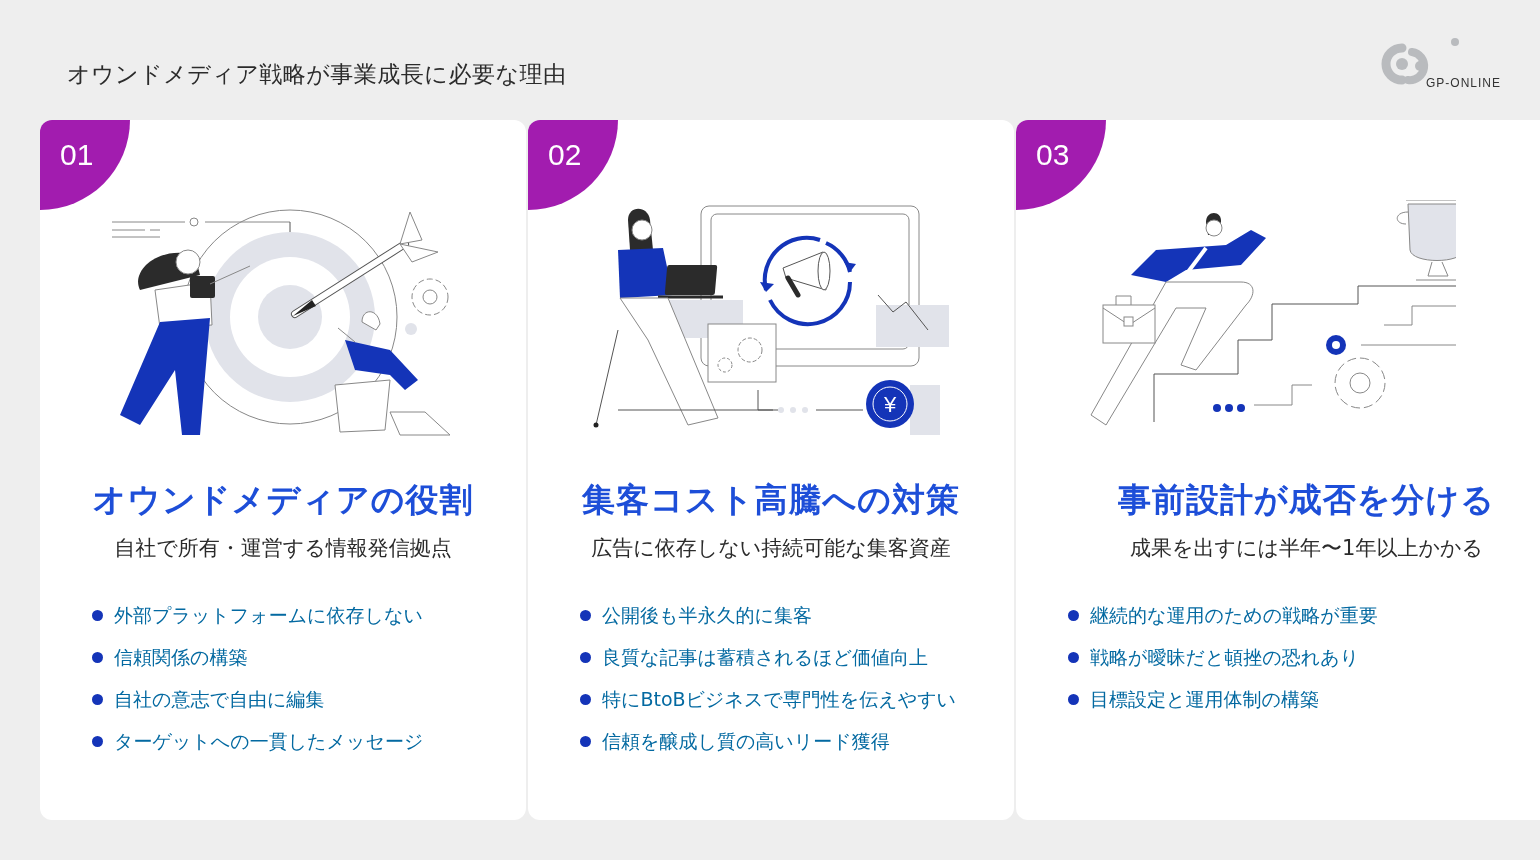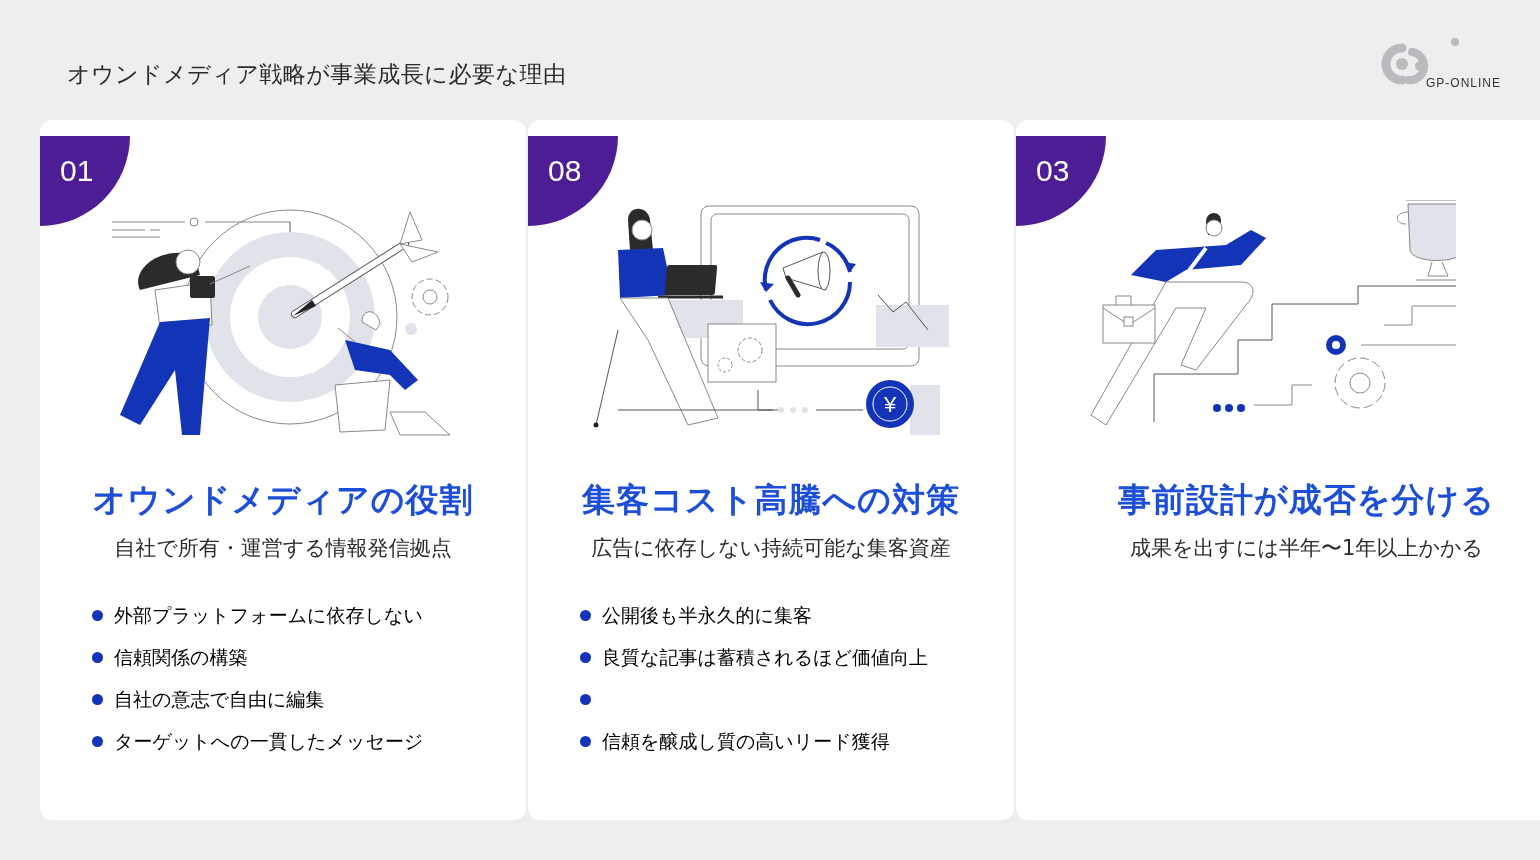--- a/index.html
+++ b/index.html
@@ -2,27 +2,27 @@
 <html><head>
 <meta charset="utf-8">
 <style>
   html,body{margin:0;padding:0;}
   body{width:1540px;height:860px;background:#eeeeee;position:relative;overflow:hidden;font-family:"DejaVu Sans","Liberation Sans",sans-serif;color:#222;}
   .page-title{position:absolute;left:43px;top:59px;font-size:23px;font-weight:500;color:#2b2b2b;letter-spacing:0.5px;margin-left:24px;}
   .logo{position:absolute;left:1378px;top:34px;width:130px;height:60px;}
   .logo-text{position:absolute;left:48px;top:42px;font-size:12px;font-weight:normal;color:#333;letter-spacing:1px;font-family:"Liberation Sans",sans-serif;}
   .card{position:absolute;top:120px;width:486px;height:700px;background:#fff;border-radius:12px;overflow:hidden;}
   .card.c1{left:40px;} .card.c2{left:528px;} .card.c3{left:1016px;width:581px;}
-  .badge{position:absolute;left:0;top:16px;width:90px;height:90px;background:#4c1d95;border-bottom-right-radius:90px;}
+  .badge{position:absolute;left:0;top:0;width:90px;height:90px;background:#a21caf;border-bottom-right-radius:90px;}
   .badge-num{position:absolute;left:20px;top:18px;color:#fff;font-size:30px;font-weight:300;font-family:"Liberation Sans",sans-serif;}
   .illus{position:absolute;left:60px;top:80px;width:380px;height:250px;}
   .card-title{position:absolute;left:0;right:0;top:358px;text-align:center;font-size:33px;font-weight:bold;color:#1d4ed8;letter-spacing:1px;}
   .card-sub{position:absolute;left:0;right:0;top:414px;text-align:center;font-size:21px;color:#2b2b2b;}
   .bullets{position:absolute;left:52px;top:480px;margin:0;padding:0;list-style:none;}
-  .bullets li{position:relative;padding-left:22px;height:42px;line-height:30px;font-size:19px;color:#000000;}
+  .bullets li{position:relative;padding-left:22px;height:42px;line-height:30px;font-size:19px;color:#0369a1;}
   .bullets li .dot{position:absolute;left:0;top:10px;width:11px;height:11px;border-radius:50%;background:#1434b8;}
 </style>
 </head>
 <body>
 
 <div class="page-title">オウンドメディア戦略が事業成長に必要な理由</div>
 
 <div class="logo">
   <svg width="90" height="60" viewBox="0 0 90 60">
     <path d="M24 14 A16 16 0 1 0 24 46" fill="none" stroke="#b9bbbe" stroke-width="9" stroke-linecap="round"></path>
@@ -75,21 +75,21 @@
   <ul class="bullets">
     <li><span class="dot"></span><span>外部プラットフォームに依存しない</span></li>
     <li><span class="dot"></span><span>信頼関係の構築</span></li>
     <li><span class="dot"></span><span>自社の意志で自由に編集</span></li>
     <li><span class="dot"></span><span>ターゲットへの一貫したメッセージ</span></li>
   </ul>
 </div>
 
 <div class="card c2">
   <div class="badge">
-    <div class="badge-num">08</div>
+    <div class="badge-num">02</div>
   </div>
   <svg class="illus" viewBox="0 0 380 250">
     <rect x="113" y="6" width="218" height="160" rx="8" fill="none" stroke="#888"></rect>
     <rect x="123" y="14" width="198" height="135" rx="6" fill="none" stroke="#888"></rect>
     <path d="M238 43 A42 42 0 0 1 262 72" fill="none" stroke="#1434b8" stroke-width="4"></path>
     <path d="M262 82 A42 42 0 0 1 182 100" fill="none" stroke="#1434b8" stroke-width="4"></path>
     <path d="M178 90 A42 42 0 0 1 232 40" fill="none" stroke="#1434b8" stroke-width="4"></path>
     <polygon points="262,72 256,62 268,64" fill="#1434b8"></polygon>
     <polygon points="178,92 172,82 186,84" fill="#1434b8"></polygon>
     <path d="M195 68 L235 52 L238 90 L198 78 Z" fill="#fff" stroke="#555"></path>
@@ -119,21 +119,21 @@
     <path d="M32 98 L80 98 L130 218 L100 225 L60 140 Z" fill="#fff" stroke="#888"></path>
     <line x1="30" y1="130" x2="8" y2="225" stroke="#555"></line>
     <circle cx="8" cy="225" r="2.5" fill="#222"></circle>
     <line x1="30" y1="210" x2="190" y2="210" stroke="#555"></line>
   </svg>
   <div class="card-title">集客コスト高騰への対策</div>
   <div class="card-sub">広告に依存しない持続可能な集客資産</div>
   <ul class="bullets">
     <li><span class="dot"></span><span>公開後も半永久的に集客</span></li>
     <li><span class="dot"></span><span>良質な記事は蓄積されるほど価値向上</span></li>
-    <li><span class="dot"></span></li>
+    <li><span class="dot"></span><span>特にBtoBビジネスで専門性を伝えやすい</span></li>
     <li><span class="dot"></span><span>信頼を醸成し質の高いリード獲得</span></li>
   </ul>
 </div>
 
 <div class="card c3">
   <div class="badge">
     <div class="badge-num">03</div>
   </div>
   <svg class="illus" viewBox="0 0 380 250">
     <line x1="330" y1="0" x2="390" y2="0" stroke="#888"></line>
@@ -158,13 +158,18 @@
     <path d="M55 75 L80 50 L150 45 L175 30 L190 38 L165 65 L110 70 L90 82 Z" fill="#1434b8"></path>
     <path d="M130 48 L112 72" stroke="#fff" stroke-width="4"></path>
     <path d="M90 82 L165 82 C180 82 180 95 170 105 L120 170 L105 165 L130 108 L100 108 L30 225 L15 215 Z" fill="#fff" stroke="#888"></path>
     <rect x="27" y="105" width="52" height="38" fill="#fff" stroke="#888"></rect>
     <polyline points="27,108 53,125 79,108" fill="none" stroke="#888"></polyline>
     <rect x="48" y="117" width="9" height="9" fill="#fff" stroke="#888"></rect>
     <path d="M40 105 L40 96 L55 96 L55 105" fill="none" stroke="#888"></path>
   </svg>
   <div class="card-title">事前設計が成否を分ける</div>
   <div class="card-sub">成果を出すには半年〜1年以上かかる</div>
+  <ul class="bullets">
+    <li><span class="dot"></span><span>継続的な運用のための戦略が重要</span></li>
+    <li><span class="dot"></span><span>戦略が曖昧だと頓挫の恐れあり</span></li>
+    <li><span class="dot"></span><span>目標設定と運用体制の構築</span></li>
+  </ul>
 </div>
 
 </body></html>

